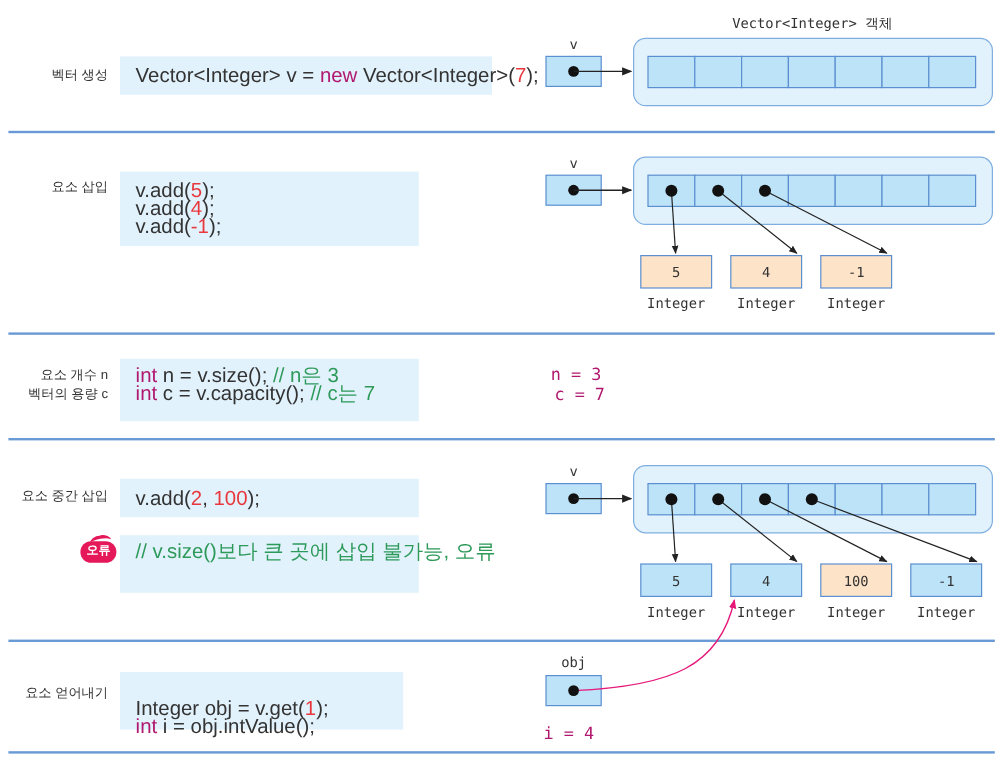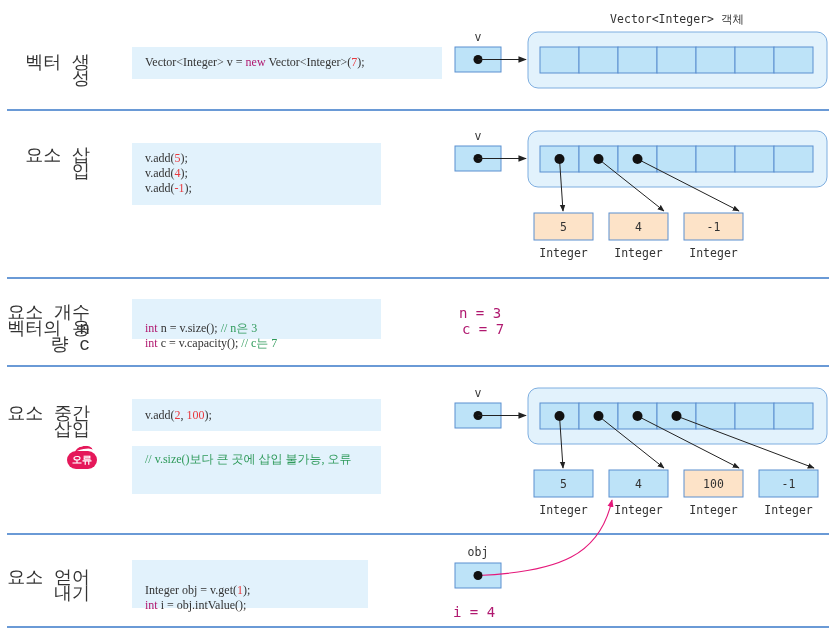--- a/index.html
+++ b/index.html
@@ -1,22 +1,22 @@
 <!DOCTYPE html>
 <html><head>
 <meta charset="utf-8">
 <style>
   html, body { margin: 0; padding: 0; background: #ffffff; }
   body { width: 839px; height: 637px; position: relative; overflow: hidden;
          font-family: "DejaVu Sans", sans-serif; color: #333; }
   .divider { position: absolute; left: 7px; width: 822px; height: 2px; background: #6a9ad6; }
-  .label { position: absolute; font-size: 18px; color: #333; text-align: right; line-height: 16px;
-           font-family: Liberation Mono, monospace; }
-  .code { position: absolute; background: #e2f2fc; font-family: Liberation Serif, serif;
-          font-size: 12px; color: #333; line-height: 15px; padding: 0 0 0 13px; box-sizing: border-box; margin-left: 32px; }
+  .label { position: absolute; font-size: 11px; color: #333; text-align: right; line-height: 16px;
+           font-family: Liberation Sans, sans-serif; }
+  .code { position: absolute; background: #e2f2fc; font-family: Liberation Sans, sans-serif;
+          font-size: 17px; color: #333; line-height: 15px; padding: 0 0 0 13px; box-sizing: border-box; }
   .code .line { white-space: pre; }
   .num { color: #e8383d; }
   .kw { color: #b0186f; }
   .cm { color: #2e9a5a; }
   .strike { text-decoration: line-through; text-decoration-color: #333; }
   .readout { position: absolute; font-family: "DejaVu Sans Mono", monospace; font-size: 14px;
              color: #b0186f; line-height: 15px; white-space: pre; }
   .badge { position: absolute; width: 30px; height: 18px; border-radius: 9px; background: #e5185a;
            color: #fff; font-size: 10px; font-weight: bold; text-align: center; line-height: 18px; }
   .badge::before { content: ""; position: absolute; left: 8px; top: -5px; width: 18px; height: 8px;
@@ -39,21 +39,21 @@
 
 <div class="label" style="left:20px;width:70px;top:148px">요소 삽입</div>
 <div class="code" style="left:100px;top:143px;width:249px;height:62px;padding-top:8px">
     <div class="line"><span>v.add(</span><span class="num">5</span><span>);</span></div>
     <div class="line"><span>v.add(</span><span class="num">4</span><span>);</span></div>
     <div class="line"><span>v.add(</span><span class="num">-1</span><span>);</span></div>
   </div>
 
 <div class="label" style="left:0px;width:90px;top:305px">요소 개수 n</div>
 <div class="label" style="left:0px;width:90px;top:321px">벡터의 용량 c</div>
-<div class="code" style="left:100px;top:299px;width:249px;height:40px;padding-top:22px">
+<div class="code" style="left:100px;top:299px;width:249px;height:52px;padding-top:6px">
     <div class="line"><span class="kw">int</span><span> n = v.size(); </span><span class="cm">// n은 3</span></div>
     <div class="line"><span class="kw">int</span><span> c = v.capacity(); </span><span class="cm">// c는 7</span></div>
   </div>
 <div class="readout" style="left:459px;top:306px">n = 3</div>
 <div class="readout" style="left:462px;top:322px">c = 7</div>
 
 <div class="label" style="left:0px;width:90px;top:406px">요소 중간 삽입</div>
 <div class="code" style="left:100px;top:399px;width:249px;height:32px;padding-top:9px">
     <div class="line"><span>v.add(</span><span class="num">2</span><span>, </span><span class="num">100</span><span>);</span></div>
   </div>

